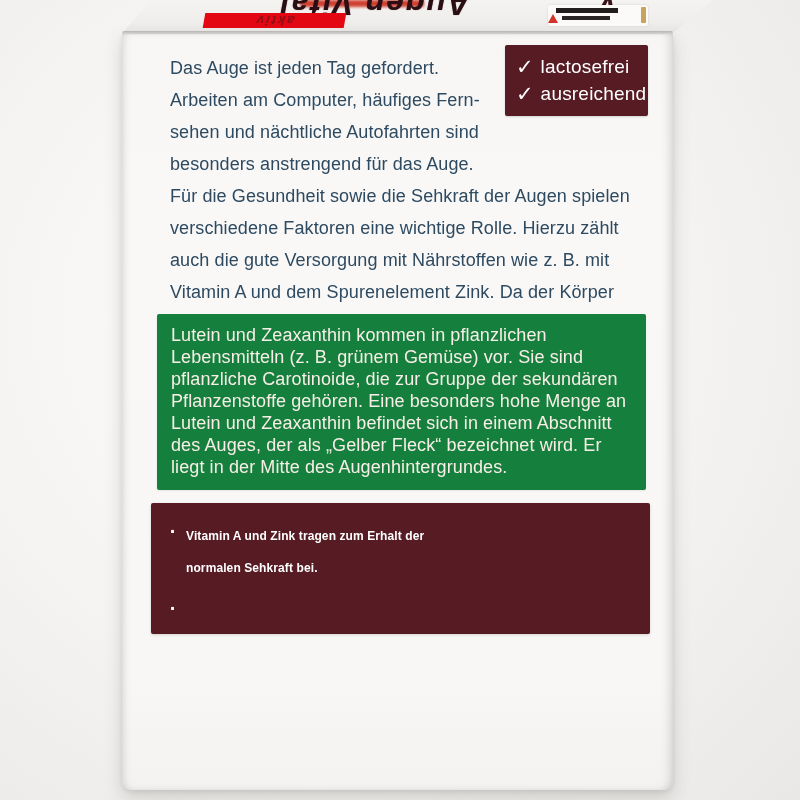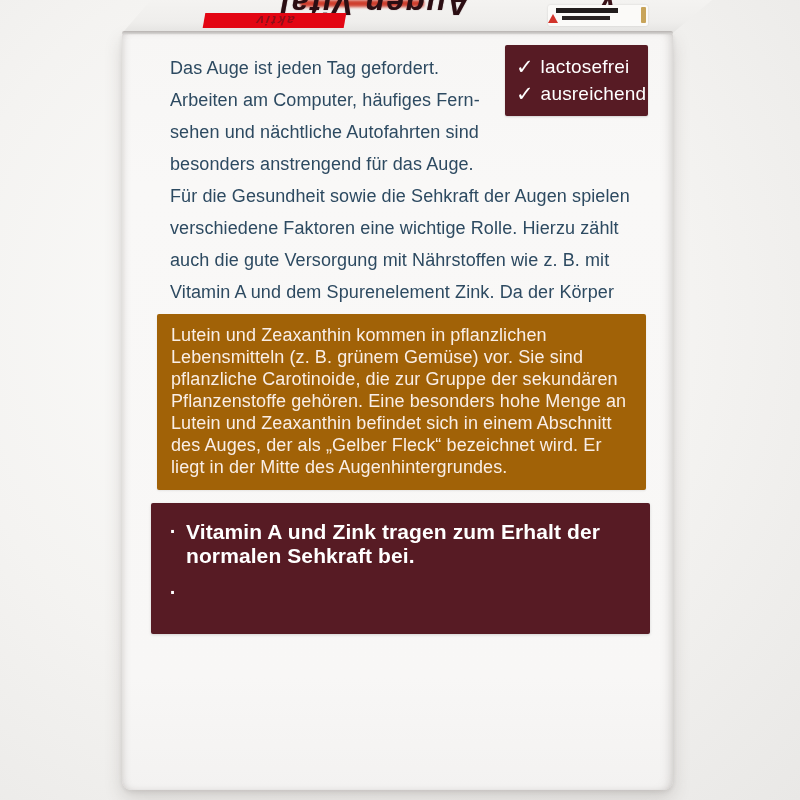--- a/index.html
+++ b/index.html
@@ -83,38 +83,38 @@
   
   .intro{
     position:absolute;left:170px;top:52px;width:500px;
     color:#2d4a61;font-size:18px;line-height:32px;
     white-space:pre-line;letter-spacing:.1px;
   }
 
   
   .highlight{
     position:absolute;left:157px;top:314px;width:489px;box-sizing:border-box;
-    background:#a16207;border-radius:2px;
+    background:#15803d;border-radius:2px;
     padding:10px 12px 12px 14px;
     color:#f9eee7;font-size:18px;line-height:22px;
     white-space:pre-line;letter-spacing:.1px;
     box-shadow:0 1px 2px rgba(0,0,0,.08);
   }
 
   
   .benefits{
     position:absolute;left:151px;top:503px;width:499px;height:131px;box-sizing:border-box;
     background:#571b24;border-radius:2px;
     padding:17px 14px 0 17px;
     color:#ffffff;
     box-shadow:0 1px 3px rgba(0,0,0,.15);
   }
   .bullet{display:flex;gap:8px;margin-bottom:13px;}
   .bullet-marker{flex:0 0 10px;font-size:20px;font-weight:bold;line-height:22px;text-align:center;}
-  .bullet-text{font-size:21px;font-weight:bold;line-height:24px;white-space:pre-line;letter-spacing:.1px;}
+  .bullet-text{font-size:12px;font-weight:bold;line-height:32px;white-space:pre-line;letter-spacing:.1px;}
 </style>
 </head>
 <body>
 
 <div class="stage">
 
   <div class="box"></div>
 
   <div class="flap">
     <div class="flap-subtitle-blur"></div>

